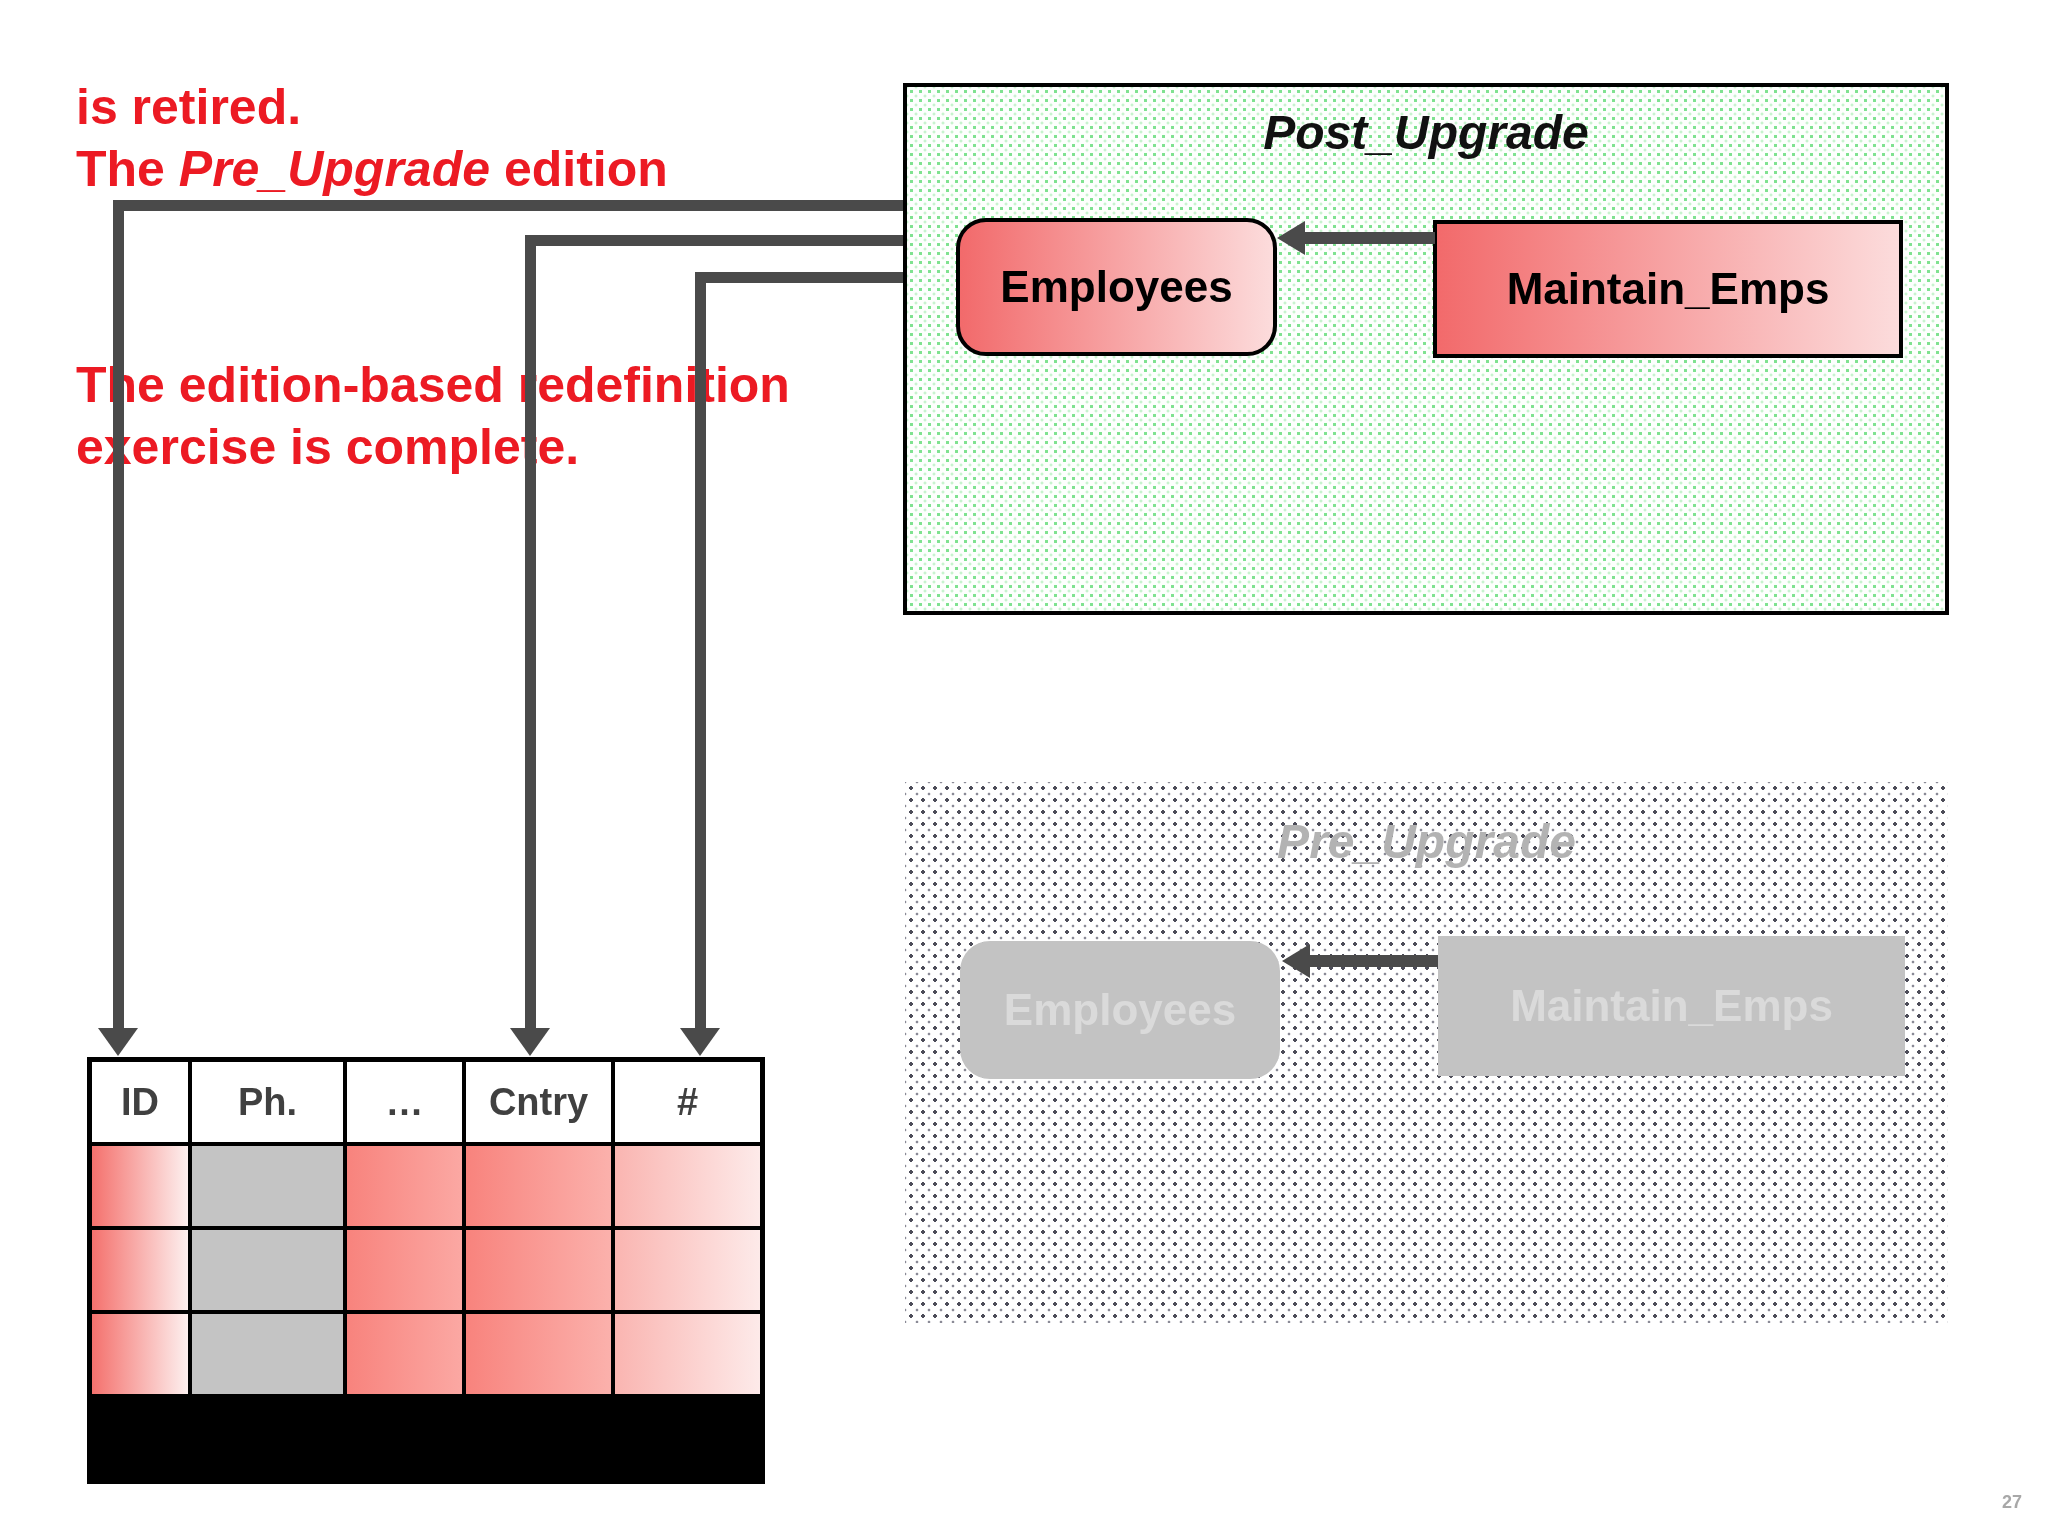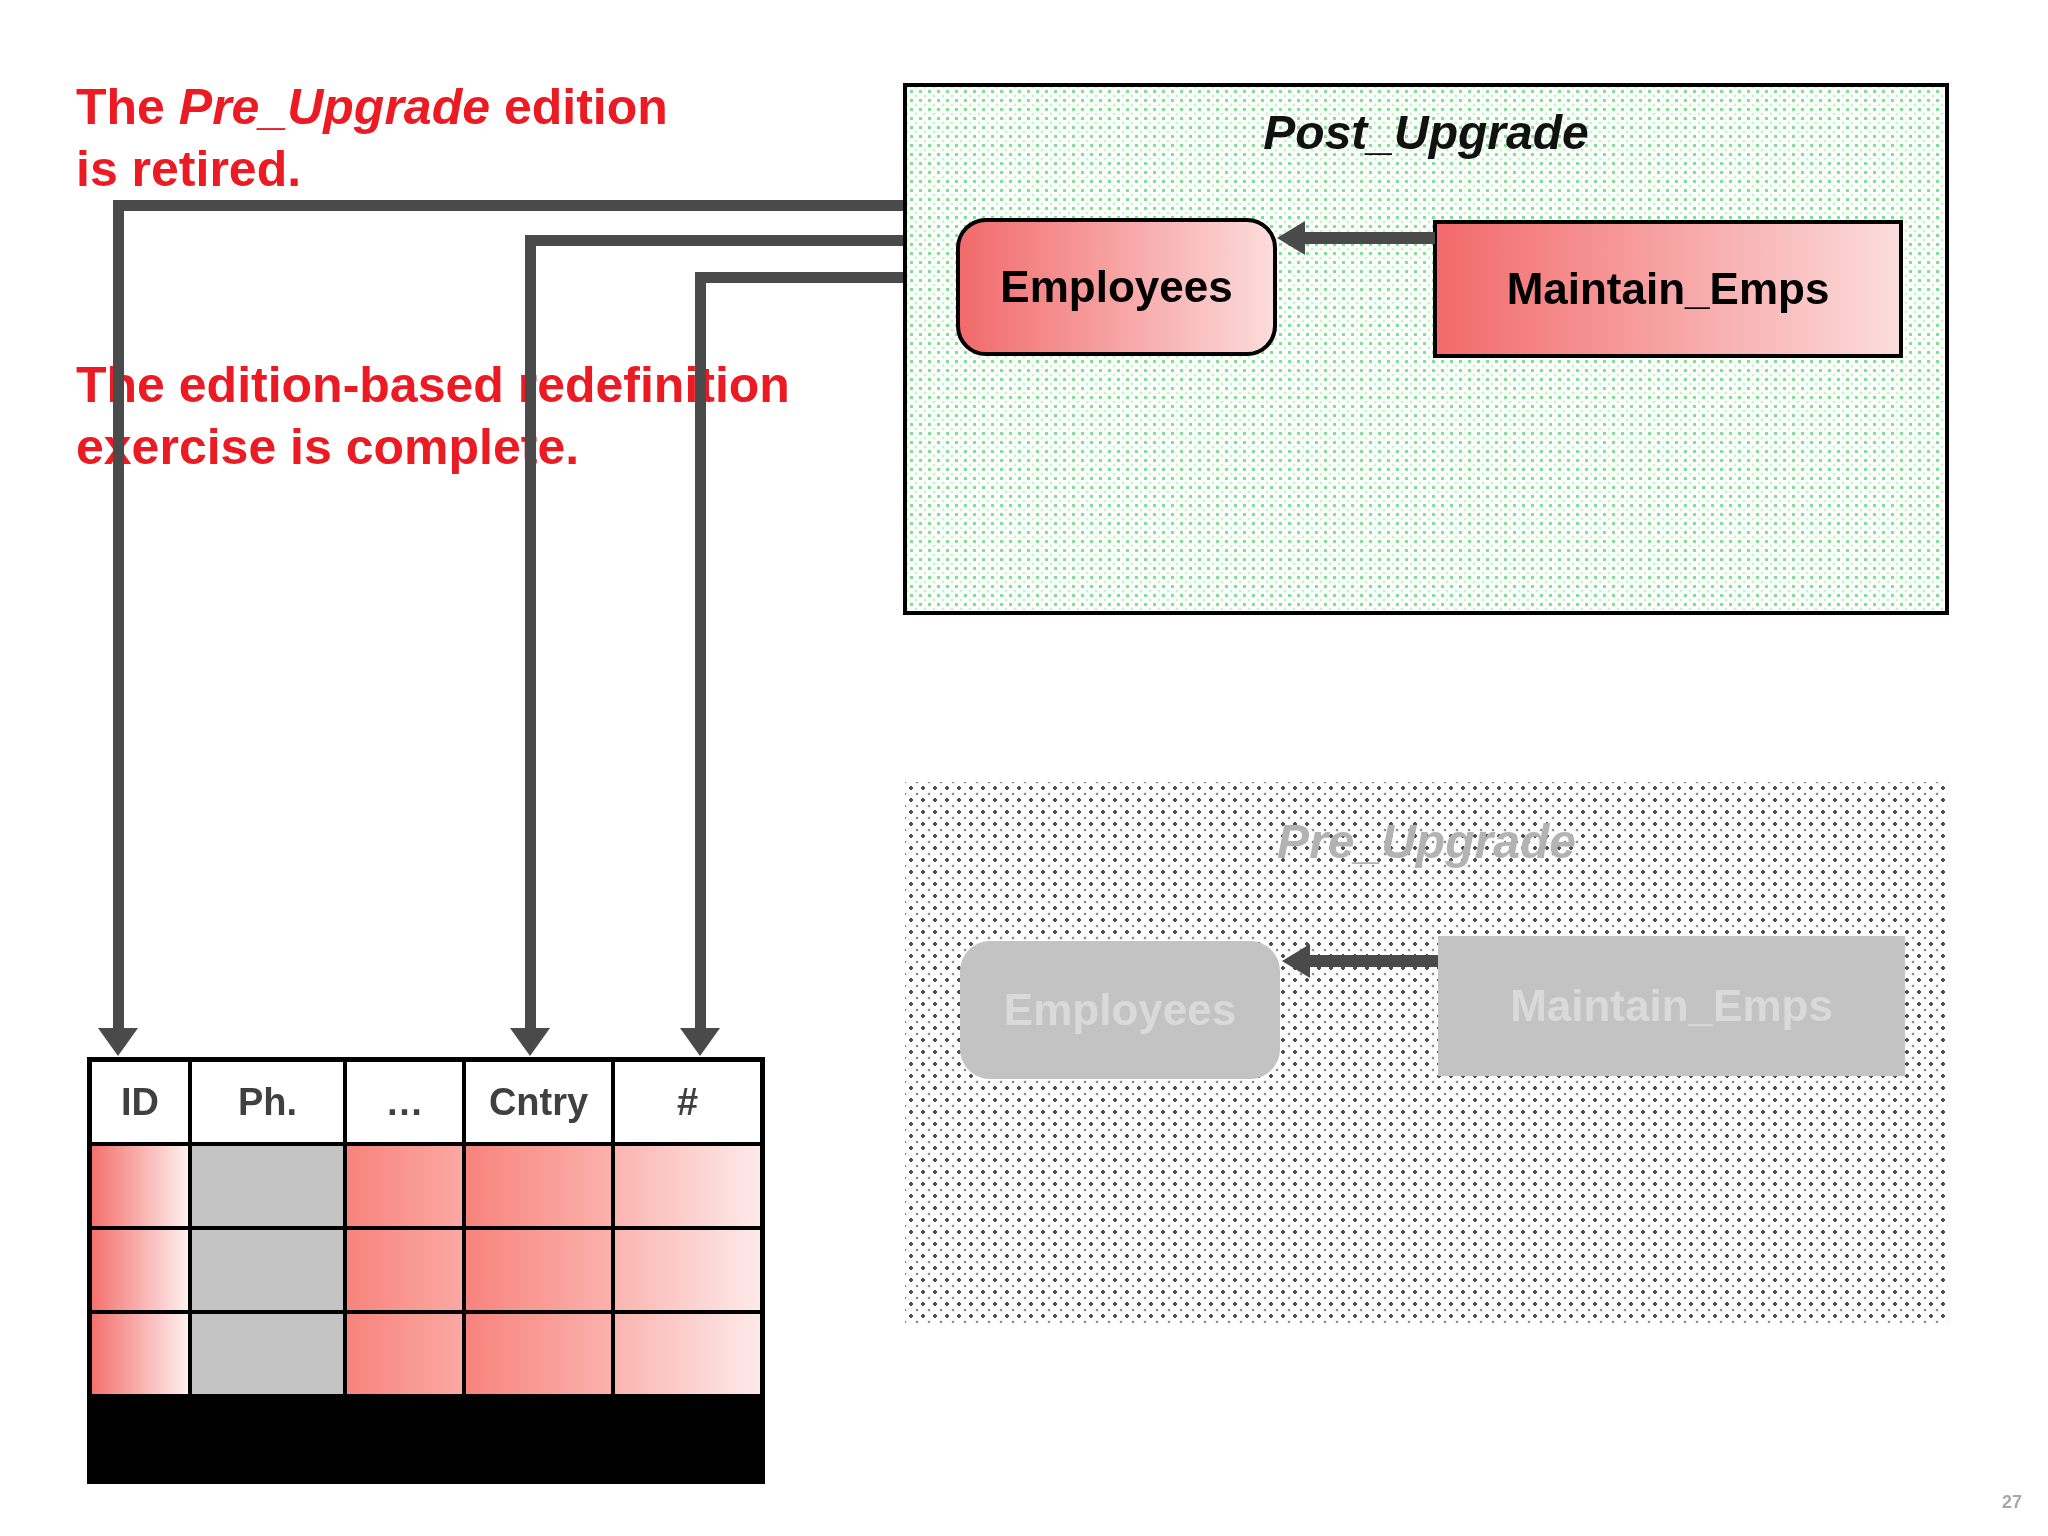--- a/index.html
+++ b/index.html
@@ -79,22 +79,22 @@
   
   #page-number{position:absolute;right:26px;top:1492px;font-size:18px;font-weight:bold;
         color:var(--page-num);}
 </style>
 </head>
 <body>
 
 <div id="slide">
 
   <div class="note" id="note1">
+    <div>is retired.</div>
     <div><span>The </span><span class="em">Pre_Upgrade</span><span> edition</span></div>
-    <div>is retired.</div>
   </div>
   <div class="note" id="note2">
     <div>The edition-based redefinition</div>
     <div>exercise is complete.</div>
   </div>
 
   <div class="conn" id="h1"></div>
   <div class="conn" id="v1"></div>
   <div class="conn" id="h2"></div>
   <div class="conn" id="v2"></div>

